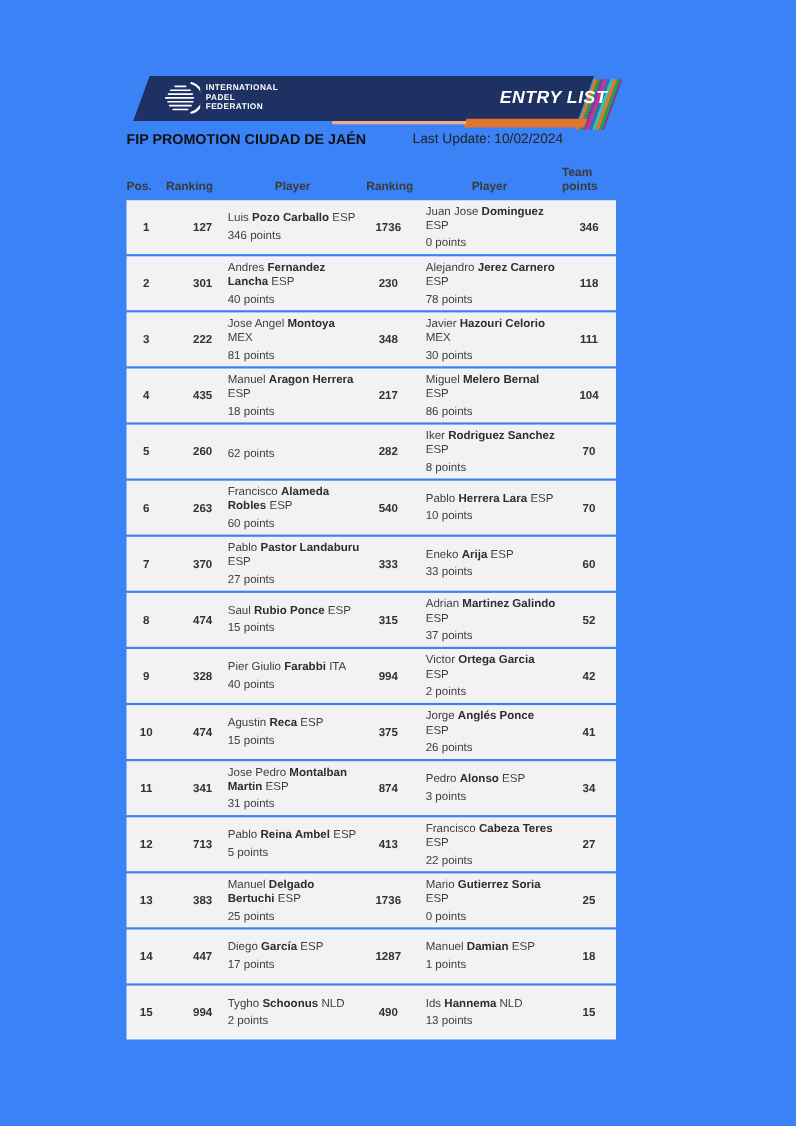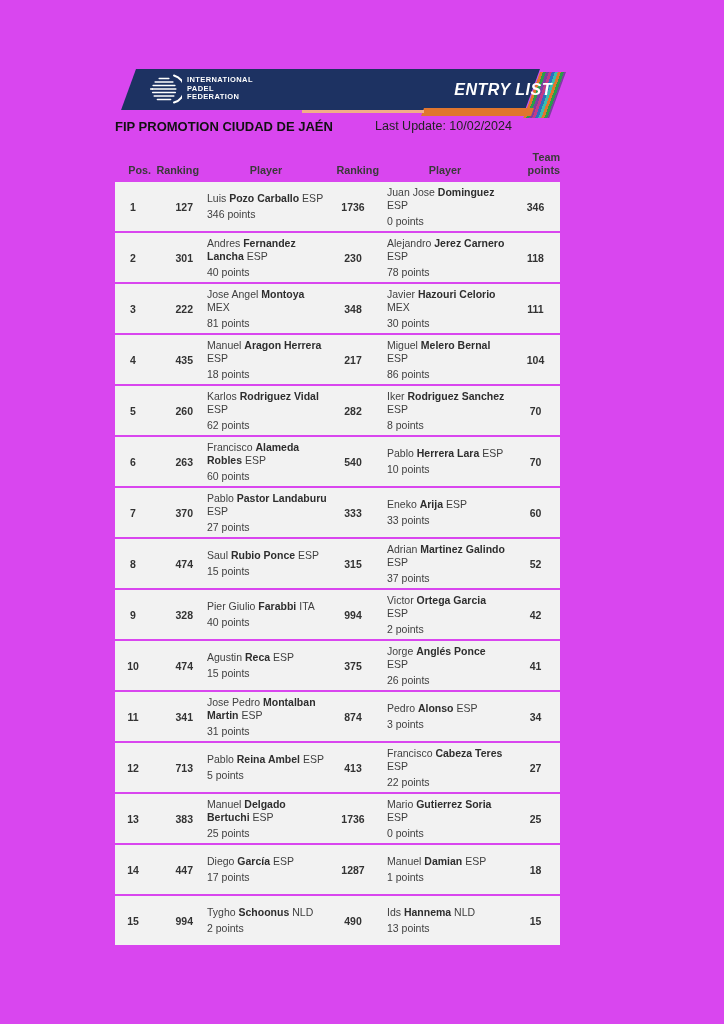--- a/index.html
+++ b/index.html
@@ -1,17 +1,17 @@
 <!DOCTYPE html>
 <html style="--navy: #1d3262; --orange: #e0762e; --salmon: #f2ae88; --row_bg: #f2f2f2; --stripe0: #e0762e; --stripe1: #2a9d4a; --stripe2: #7b3fa0; --stripe3: #c13a8a; --stripe4: #2e6fbe; --stripe5: #3bbfad;"><head>
 <meta charset="utf-8">
 <style>
   html,body{margin:0;padding:0;background:#e8e8e8;}
   .page{
-    position:relative;width:724px;height:1024px;background:#d946ef;margin:0 auto;
+    position:relative;width:724px;height:1024px;background:#3b82f6;margin:0 auto;
     font-family:"Liberation Sans", sans-serif;color:#3f3f3f;overflow:hidden;
   }
   
   .banner{position:absolute;left:136px;top:69px;width:404px;height:41px;
     background:var(--navy,#1d3262);transform:skewX(-20deg);transform-origin:top left;}
   .banner-stripes{position:absolute;left:540px;top:72px;width:26px;height:46px;
     transform:skewX(-20deg);transform-origin:top left;
     background:repeating-linear-gradient(90deg,
       var(--stripe0,#e0762e) 0 3px, var(--stripe1,#2a9d4a) 3px 6px,
       var(--stripe2,#7b3fa0) 6px 9px, var(--stripe3,#c13a8a) 9px 12px,
@@ -31,21 +31,21 @@
   
   .table{position:absolute;left:115px;top:148px;width:445px;font-size:10.5px;}
   .thead{display:flex;align-items:flex-end;padding-bottom:5px;font-weight:bold;color:#3a3a3a;font-size:10.8px;line-height:13px;}
   .row{display:flex;background:var(--row_bg,#f2f2f2);margin-bottom:2px;min-height:49px;box-sizing:border-box;padding:3px 0;}
   .c-pos{width:36px;text-align:center;}
   .c-rank1{width:48px;text-align:right;padding-right:6px;box-sizing:border-box;}
   .c-player1{width:134px;padding-left:8px;box-sizing:border-box;}
   .c-rank2{width:46px;text-align:center;padding-right:6px;box-sizing:border-box;}
   .c-player2{width:132px;padding-left:8px;box-sizing:border-box;}
   .c-team{width:49px;text-align:center;}
-  .thead .c-pos,.thead .c-rank1,.thead .c-rank2,.thead .c-team{text-align:right;padding:0;}
+  .thead .c-pos,.thead .c-rank1,.thead .c-rank2,.thead .c-team{text-align:left;padding:0;}
   .thead .c-player1,.thead .c-player2{text-align:center;padding:0;margin-top:16px;}
   .row .c-pos,.row .c-rank1,.row .c-rank2,.row .c-team{align-self:center;font-weight:bold;color:#333;}
   .row .c-player1,.row .c-player2{align-self:center;display:flex;flex-direction:column;justify-content:center;}
   .pname{line-height:13px;max-width:120px;}
   .pname .ln{font-weight:bold;color:#2e2e2e;}
   .ppoints{margin-top:3px;line-height:13px;color:#3f3f3f;}
 </style>
 </head>
 <body>
 
@@ -149,21 +149,20 @@
       <div class="pname"><span class="fn">Miguel </span><span class="ln">Melero Bernal</span><span class="cc"> ESP</span></div>
       <div class="ppoints">86 points</div>
     </div>
     <div class="c-team">104</div>
   </div>
 
   <div class="row">
     <div class="c-pos">5</div>
     <div class="c-rank1">260</div>
     <div class="c-player1">
-      <div class="pname"><span class="fn">Karlos </span><span class="ln">Rodriguez Vidal</span><span class="cc"> ESP</span></div>
       <div class="ppoints">62 points</div>
     </div>
     <div class="c-rank2">282</div>
     <div class="c-player2">
       <div class="pname"><span class="fn">Iker </span><span class="ln">Rodriguez Sanchez</span><span class="cc"> ESP</span></div>
       <div class="ppoints">8 points</div>
     </div>
     <div class="c-team">70</div>
   </div>
 

